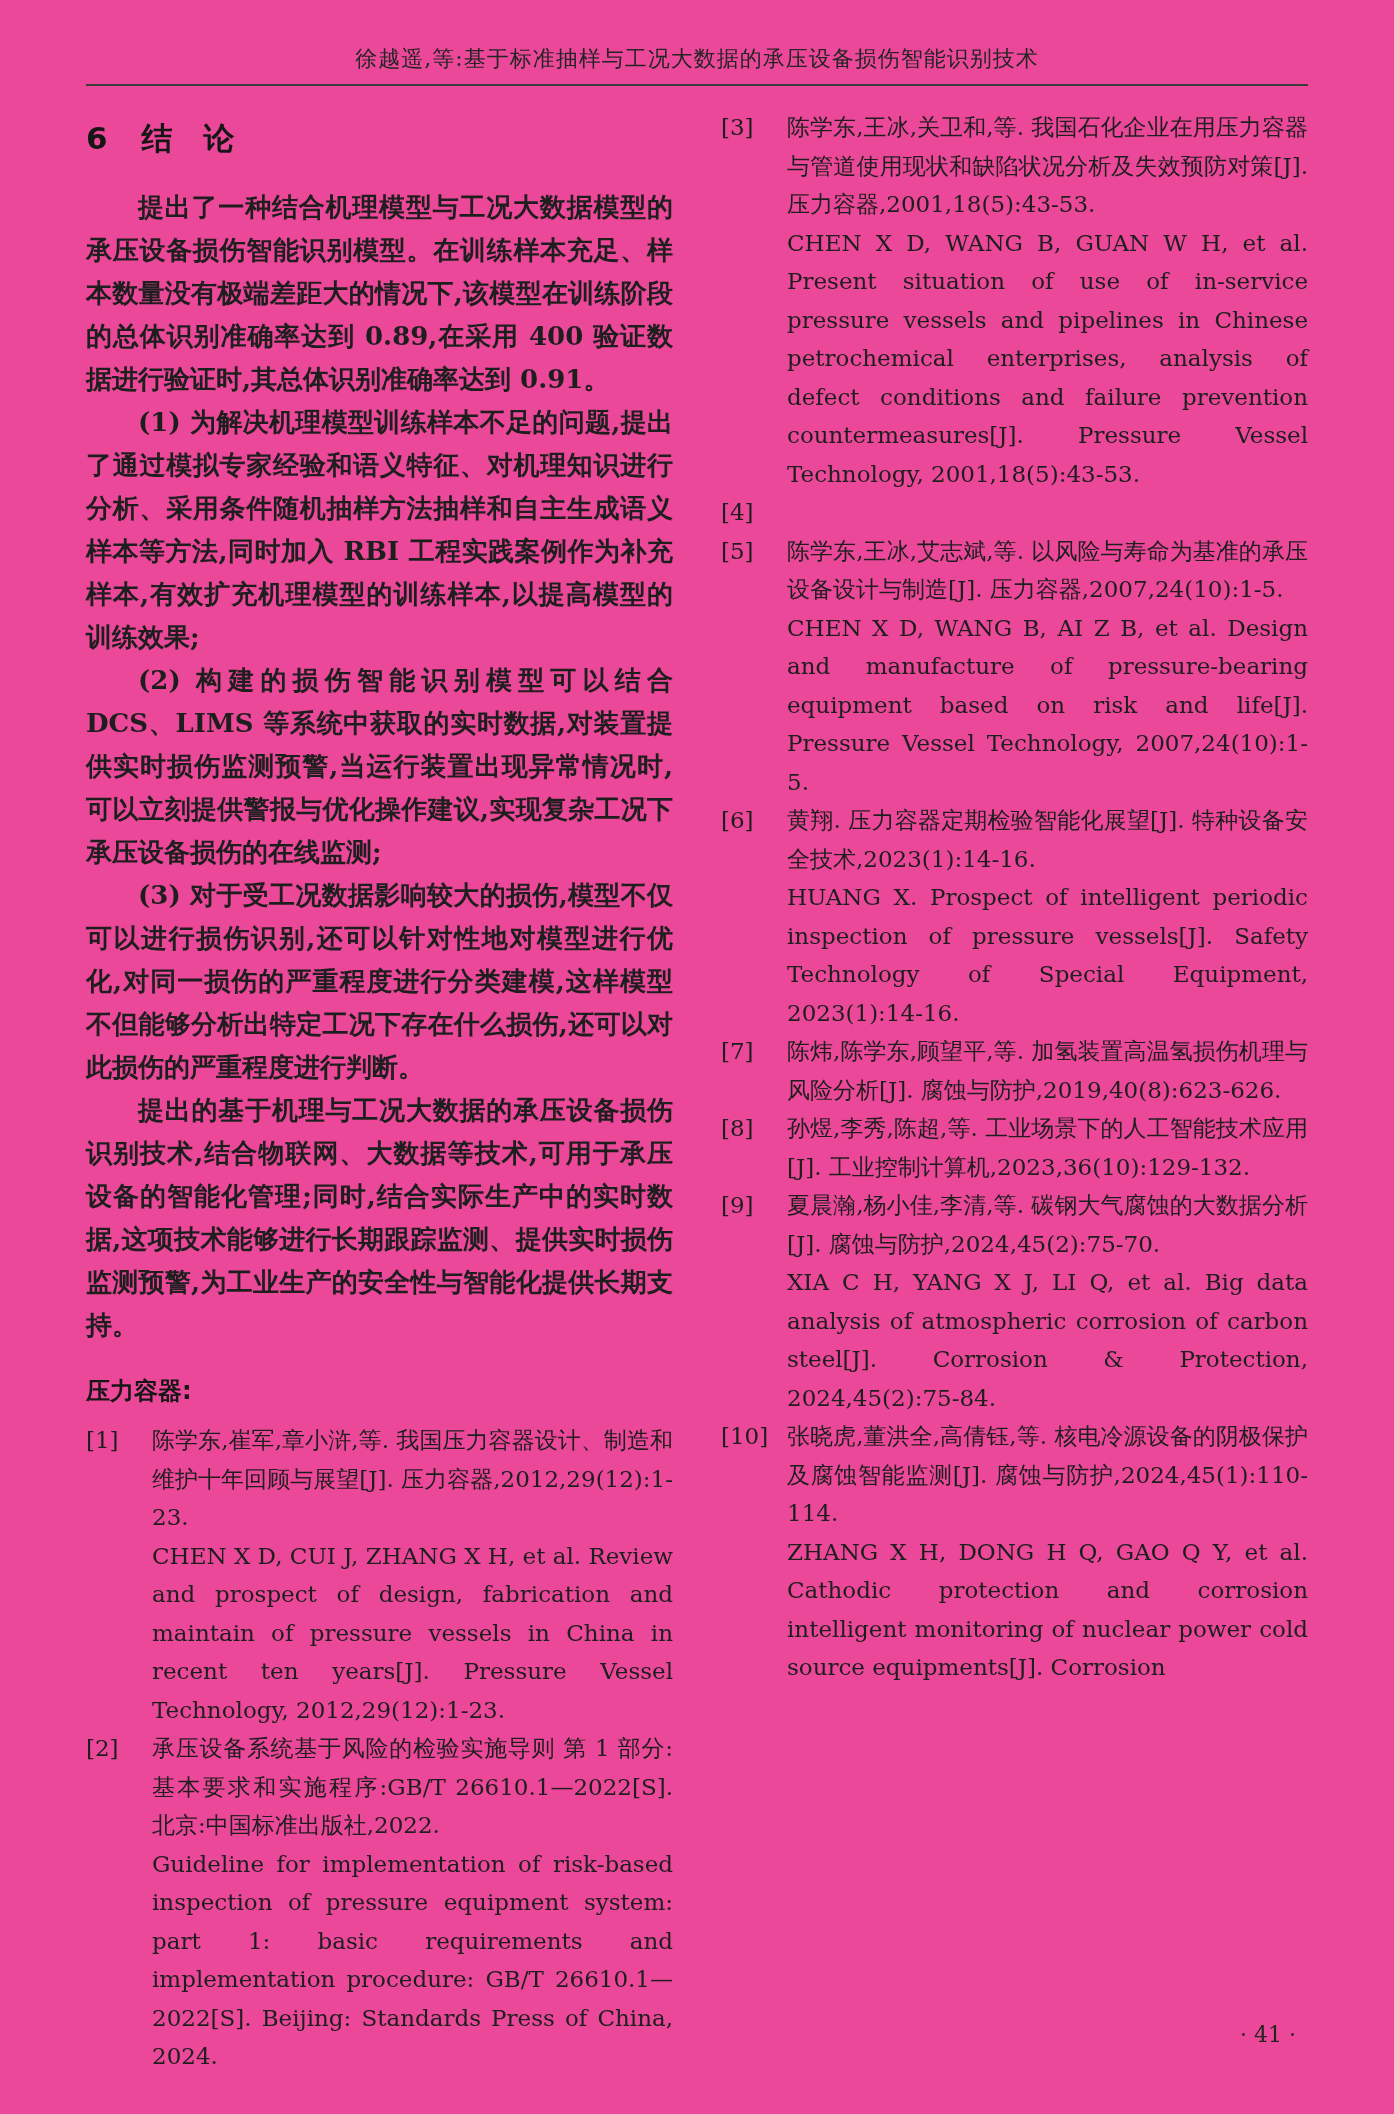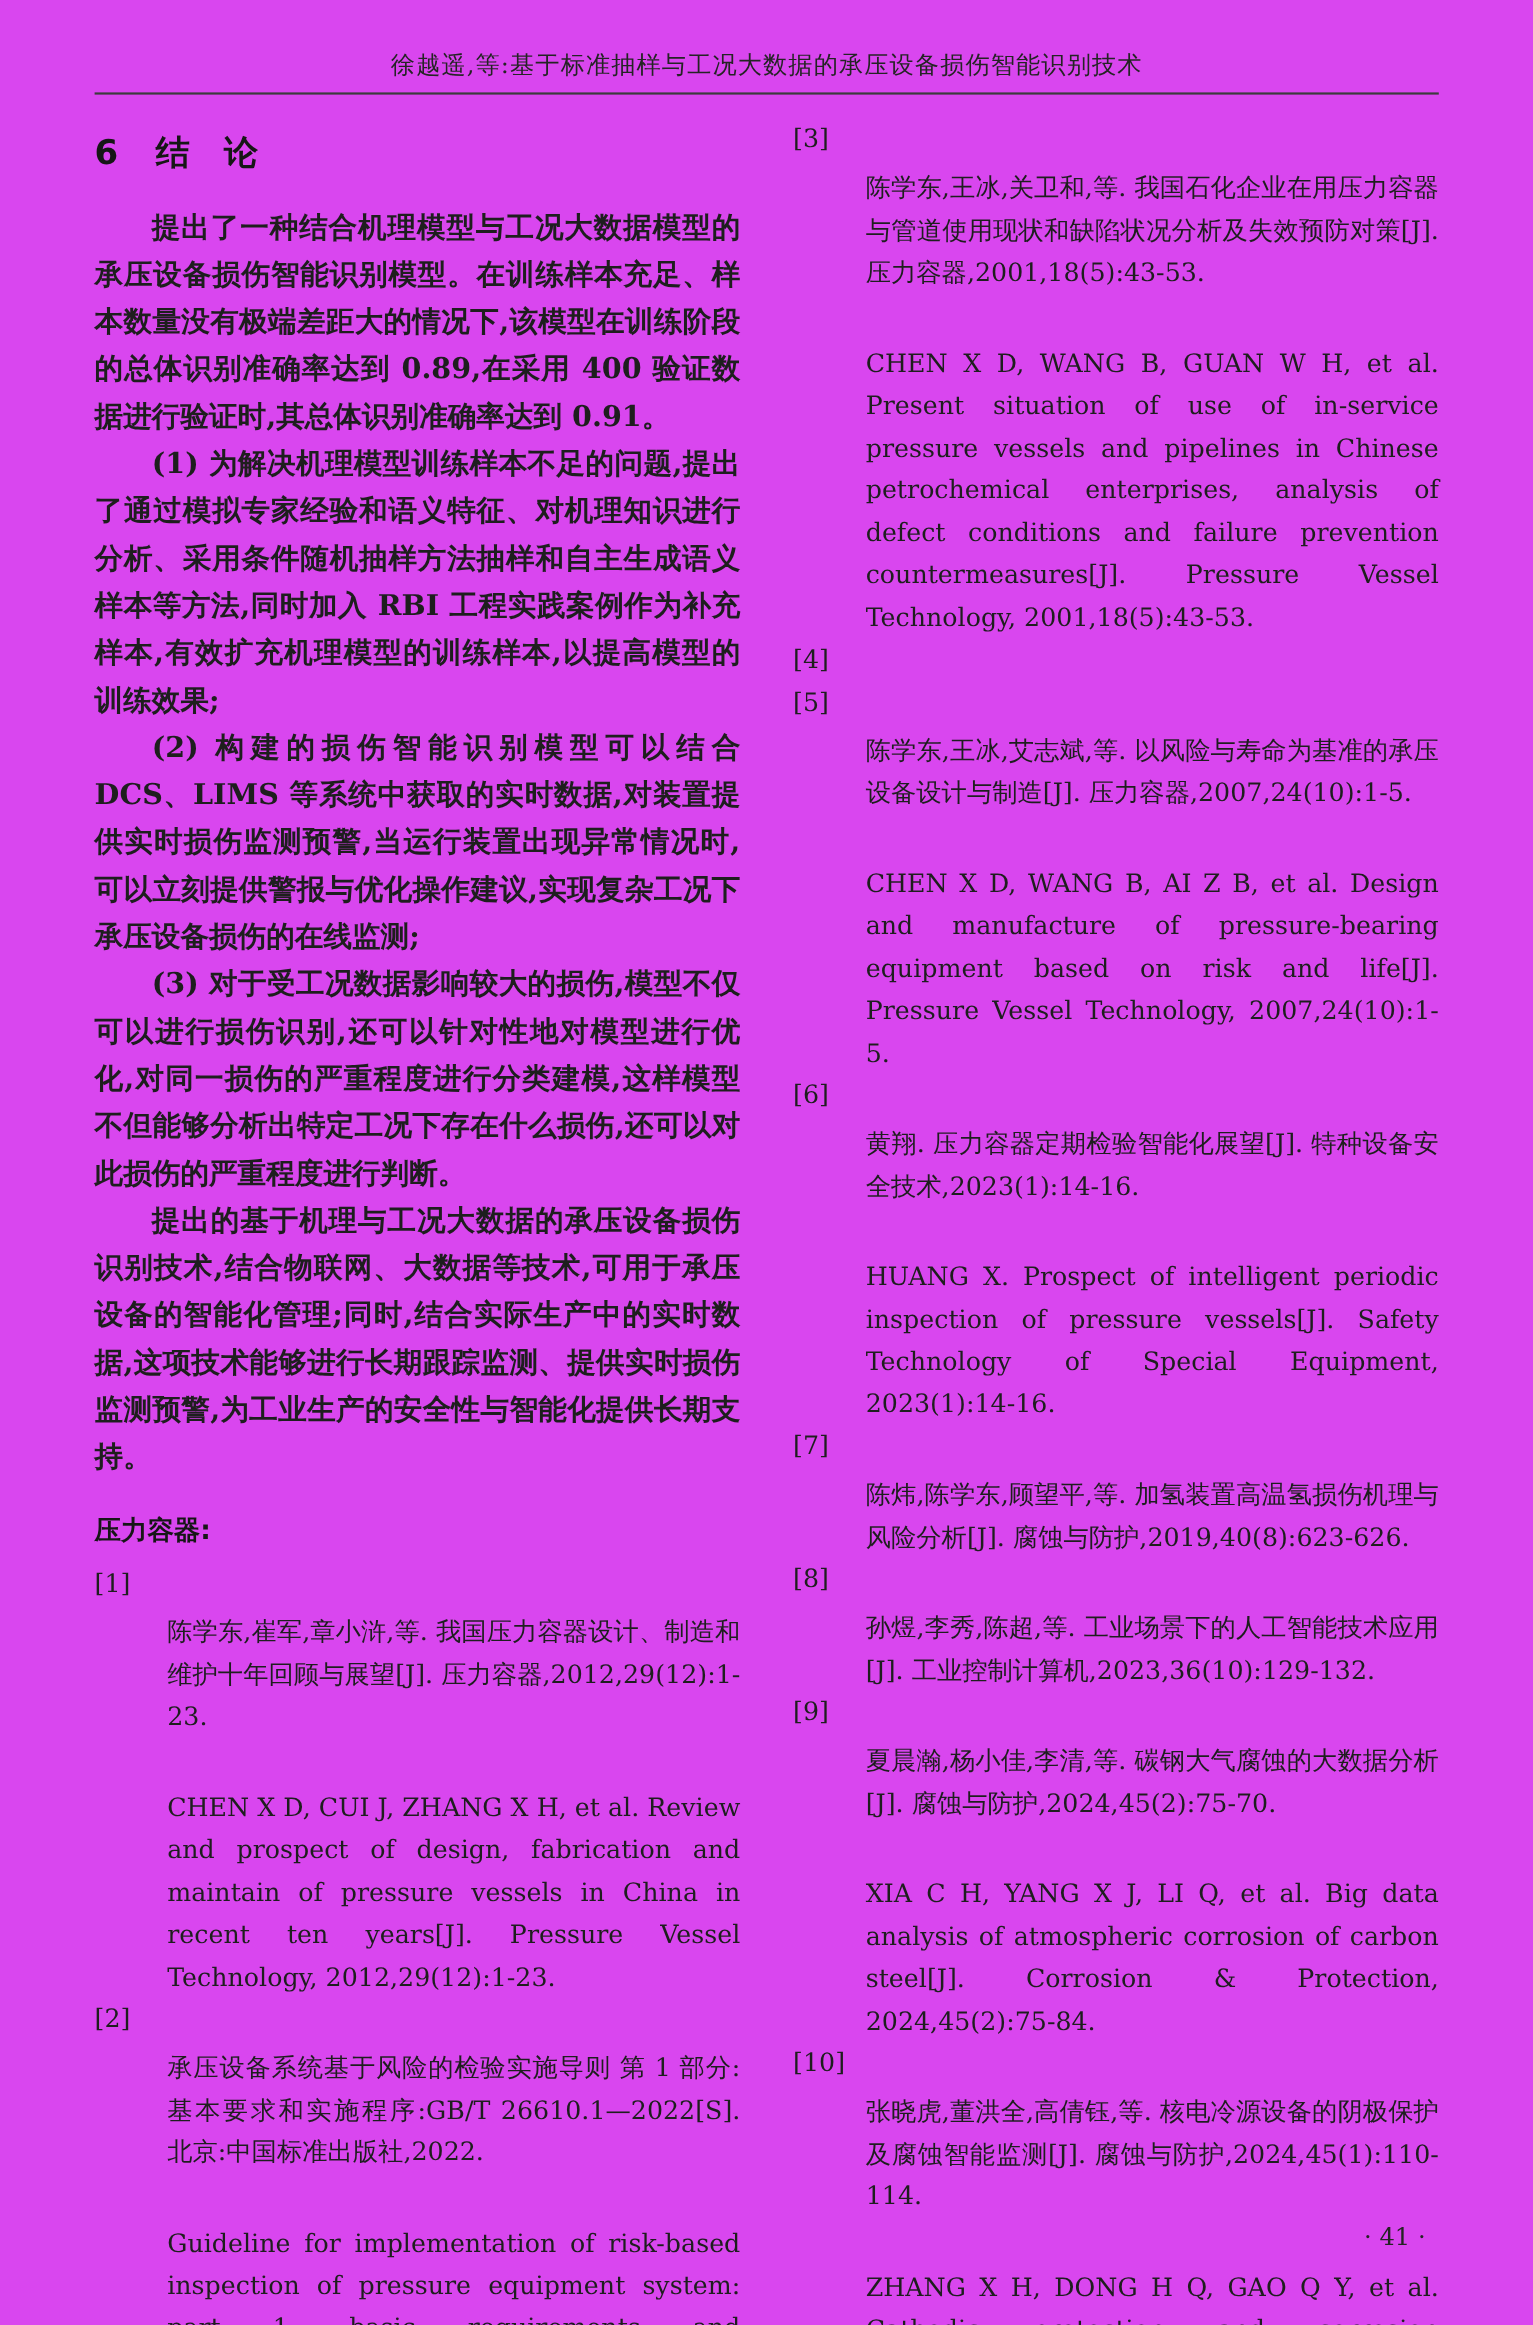--- a/index.html
+++ b/index.html
@@ -2,21 +2,21 @@
 <html lang="zh"><head>
 <meta charset="utf-8">
 <title>Paper Page</title>
 <style>
   * { margin: 0; padding: 0; box-sizing: border-box; }
   html, body { background: #ffffff; }
   .page {
     position: relative;
     width: 1394px;
     height: 2114px;
-    background: #d946ef;
+    background: #ec4899;
     color: #1e1e1e;
     font-family: "DejaVu Serif", "Liberation Serif", serif;
     overflow: hidden;
   }
   .running-header {
     position: absolute;
     top: 44px; left: 86px; right: 86px;
     text-align: center;
     font-size: 22px;
     letter-spacing: 1px;
@@ -64,21 +64,21 @@
     margin: 28px 0 14px 0;
   }
 
   .ref {
     display: flex;
     font-size: 23px;
     line-height: 38.5px;
   }
   .ref-label { flex: 0 0 66px; }
   .ref-body { flex: 1 1 0; min-width: 0; }
-  .ref-cn, .ref-en { text-align: justify; margin-top: 44px; }
+  .ref-cn, .ref-en { text-align: justify; }
 
   .page-number {
     position: absolute;
     top: 2022px;
     right: 98px;
     font-size: 22px;
     color: #242424;
   }
 </style>
 </head>

